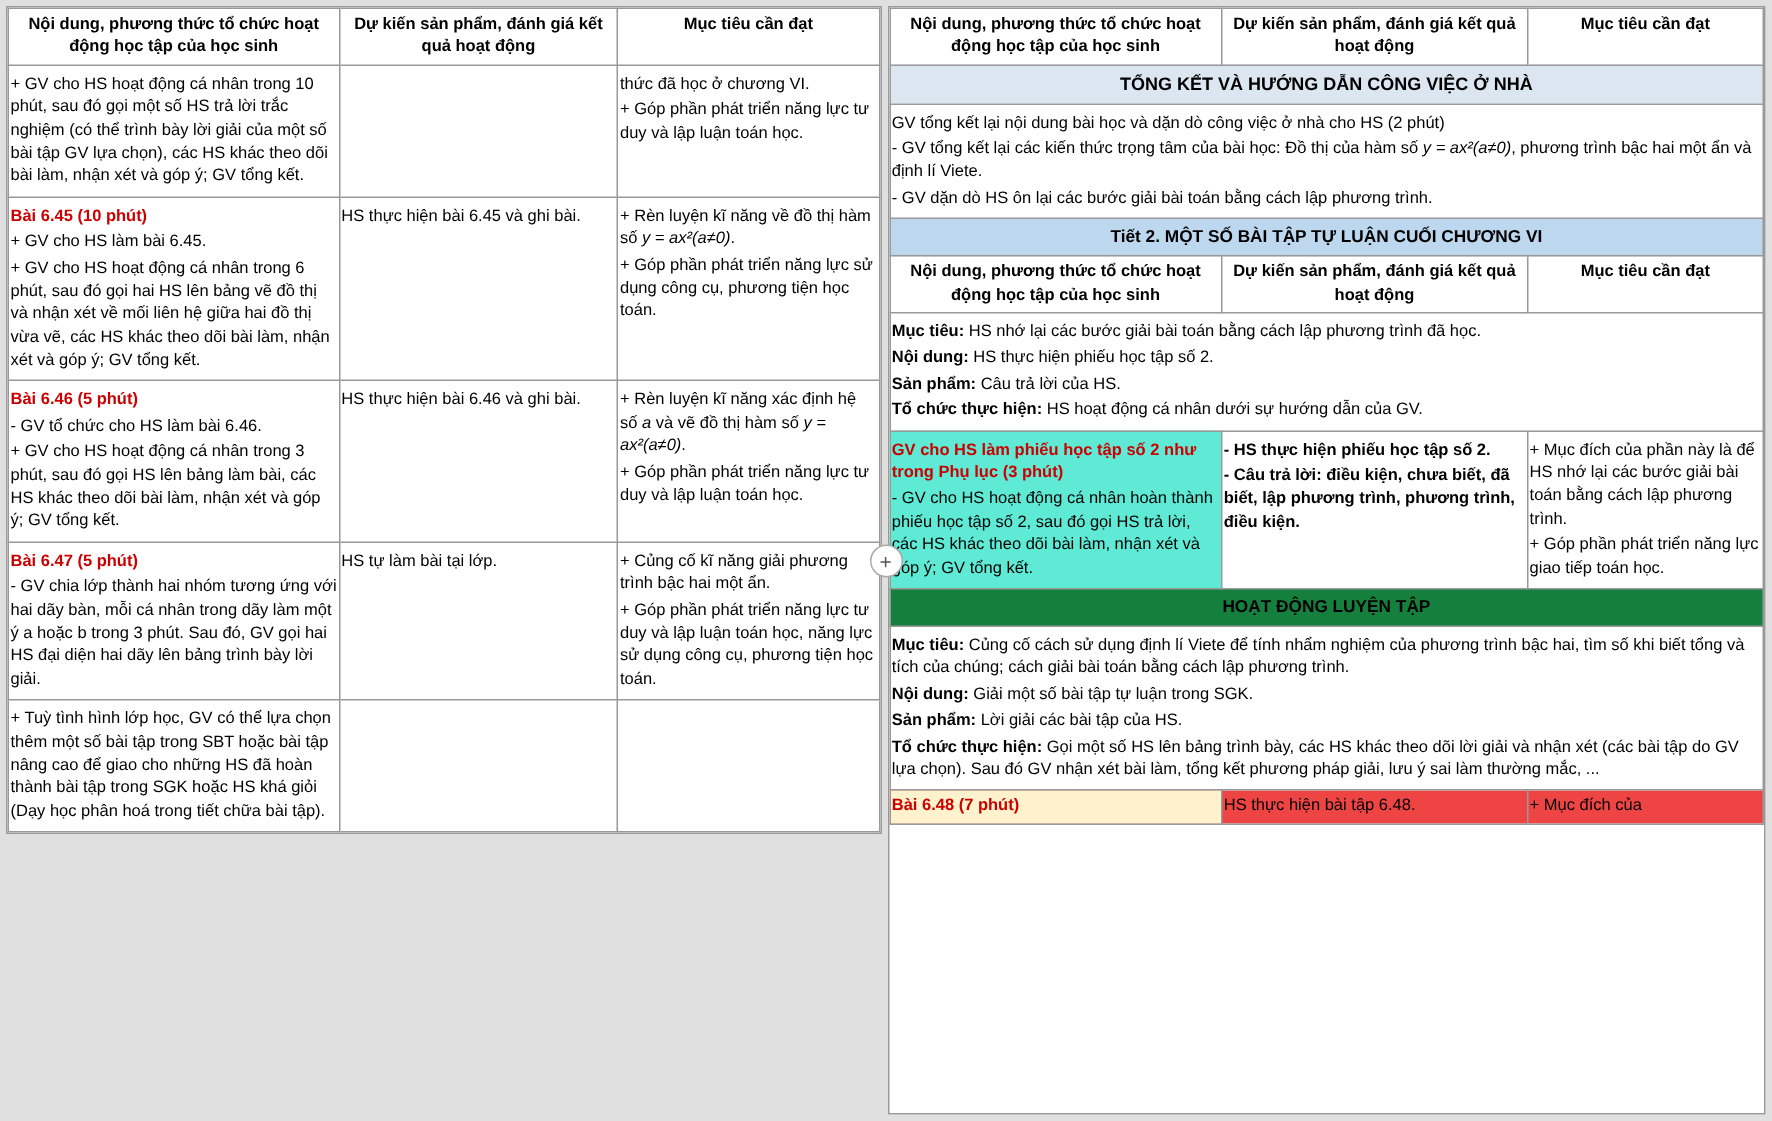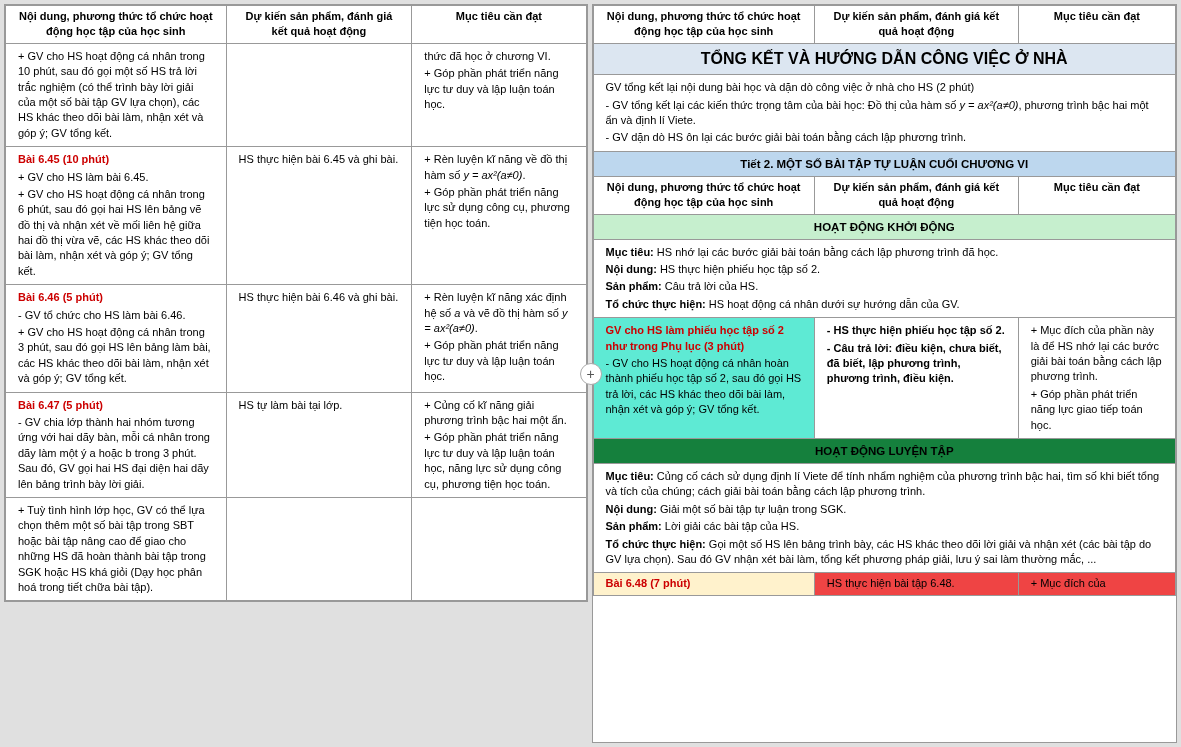--- a/index.html
+++ b/index.html
@@ -18,42 +18,42 @@
       border: 1px solid #999;
       flex: 1;
       overflow: hidden;
     }
     table {
       width: 100%;
       border-collapse: collapse;
     }
     th, td {
       border: 1px solid #999;
-      padding: 3px 12px;
+      padding: 3px 1px;
       vertical-align: top;
       font-size: 11px;
       line-height: 1.4;
     }
     th {
       text-align: center;
       font-weight: bold;
       background: #fff;
       font-size: 11px;
     }
     .header-row th {
       text-align: center;
     }
     .red-text { color: #cc0000; font-weight: bold; }
     .bold { font-weight: bold; }
     .italic { }
     .section-header {
       background: #dce6f1;
       text-align: center;
       font-weight: bold;
-      font-size: 16px;
+      font-size: 12px;
       padding: 4px;
     }
     .section-header-blue2 {
       background: #bdd7ee;
       text-align: center;
       font-weight: bold;
       font-size: 11.5px;
       padding: 4px;
     }
     .hoat-dong-header {
@@ -214,23 +214,20 @@
       <tr>
         <td colspan="3" class="section-header-blue2">Tiết 2. MỘT SỐ BÀI TẬP TỰ LUẬN CUỐI CHƯƠNG VI</td>
       </tr>
 
       <tr class="header-row">
         <th class="col-noidung2">Nội dung, phương thức tổ chức hoạt động học tập của học sinh</th>
         <th class="col-duykien2">Dự kiến sản phẩm, đánh giá kết quả hoạt động</th>
         <th class="col-muctieu2">Mục tiêu cần đạt</th>
       </tr>
 
-      <tr>
-        <td colspan="3" class="hoat-dong-header">HOẠT ĐỘNG KHỞI ĐỘNG</td>
-      </tr>
 
       <tr>
         <td colspan="3">
           <p class="italic"><span class="bold italic">Mục tiêu:</span> HS nhớ lại các bước giải bài toán bằng cách lập phương trình đã học.</p>
           <p class="italic"><span class="bold italic">Nội dung:</span> HS thực hiện phiếu học tập số 2.</p>
           <p class="italic"><span class="bold italic">Sản phẩm:</span> Câu trả lời của HS.</p>
           <p class="italic"><span class="bold italic">Tổ chức thực hiện:</span> HS hoạt động cá nhân dưới sự hướng dẫn của GV.</p>
         </td>
       </tr>
 

